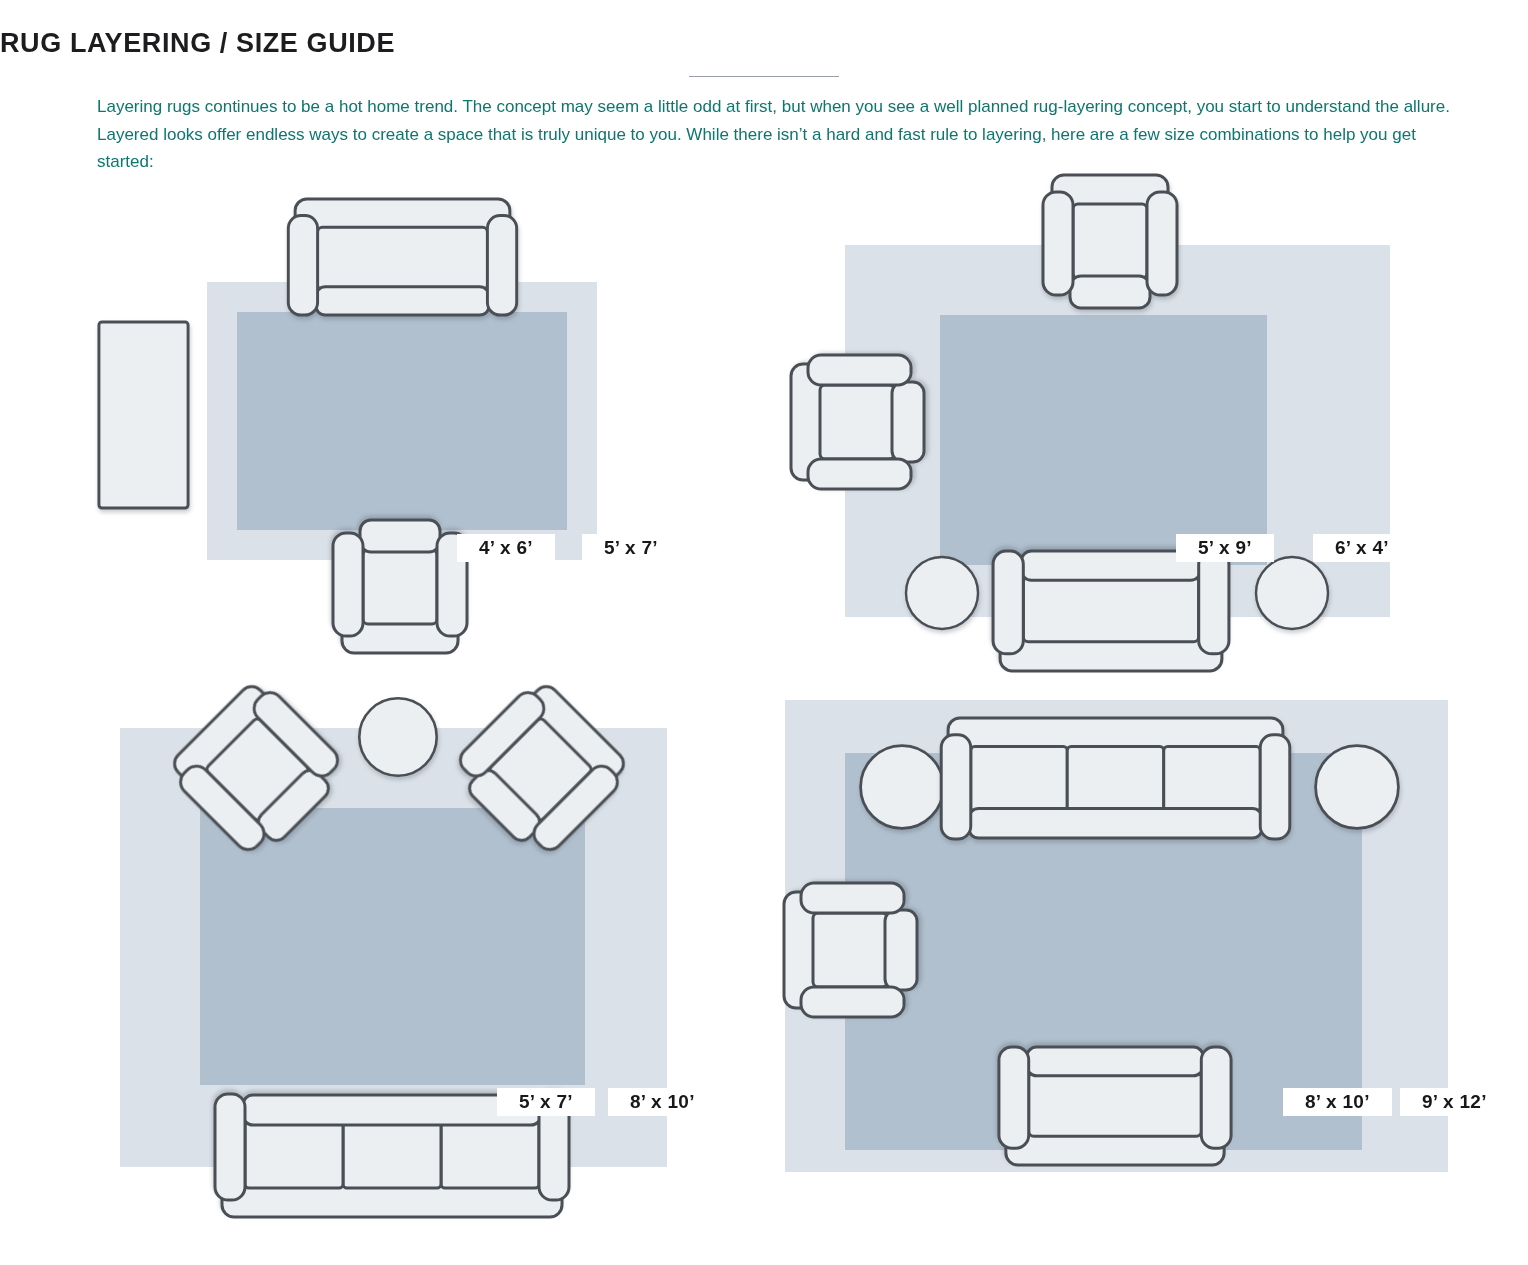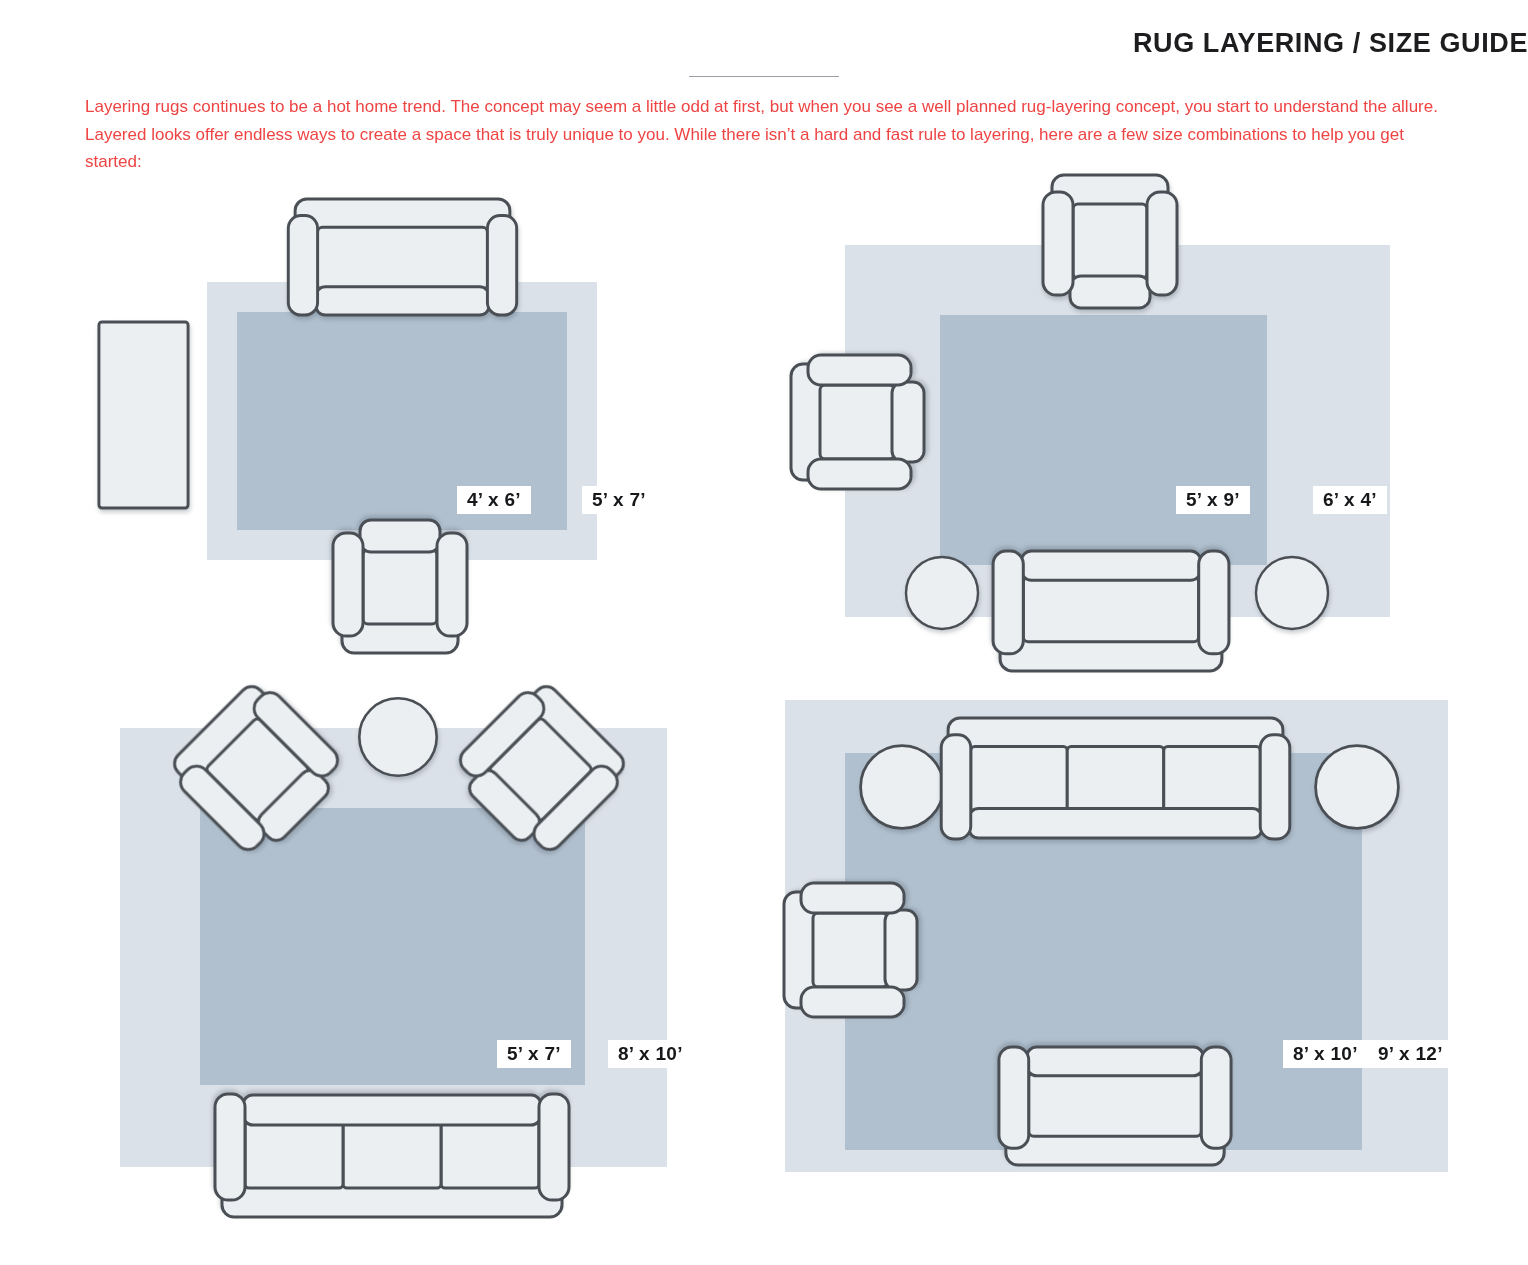--- a/index.html
+++ b/index.html
@@ -3,48 +3,48 @@
 <meta charset="utf-8">
 <style>
   * { margin:0; padding:0; box-sizing:border-box; }
   html,body { background:#ffffff; }
   body { font-family:"Liberation Sans", sans-serif; }
 
   .canvas { position:relative; width:1528px; height:1265px; background:#ffffff; overflow:hidden; }
 
   .title {
     position:absolute; top:28px; left:0; width:100%;
-    text-align:right; font-size:27px; font-weight:700;
+    text-align:left; font-size:27px; font-weight:700;
     letter-spacing:.6px; color:#1d1d1f;
   }
   .divider {
     position:absolute; top:76px; left:50%; transform:translateX(-50%);
     width:150px; height:1px; background:#9aa0a6;
   }
   .intro {
-    position:absolute; top:93px; left:85px; width:1365px;
-    font-size:17px; line-height:1.62; color:#ef4444;
+    position:absolute; top:93px; left:97px; width:1365px;
+    font-size:17px; line-height:1.62; color:#0f766e;
   }
 
   .scene { position:absolute; inset:0; }
   .rug { position:absolute; }
   .rug.outer { background:#dbe1e8; }
   .rug.inner { background:#b1c0ce; }
 
   .furn {
     position:absolute;
     fill:#eceff1; stroke:#4a4f55; stroke-width:3px; stroke-linejoin:round;
     filter:drop-shadow(1px 3px 2px rgba(70,80,95,.28));
     overflow:visible;
   }
 
   .size-label {
     position:absolute; background:#ffffff;
-    padding:3px 10px; font-size:19px; font-weight:700;
-    color:#17181a; letter-spacing:.3px; white-space:nowrap;
+    padding:3px 22px; font-size:19px; font-weight:700;
+    color:#17181a; letter-spacing:.3px; white-space:nowrap;margin-top:48px;
   }
 
   .defs-svg { position:absolute; width:0; height:0; overflow:hidden; }
 </style>
 </head>
 <body>
 
 <div class="canvas">
 
   <svg class="defs-svg" aria-hidden="true">
@@ -154,16 +154,16 @@
     <svg class="furn" style="left:938px;top:715px;width:355px;height:128px">
         <use href="#sym-sofa3" xlink:href="#sym-sofa3"></use>
       </svg>
     <svg class="furn" style="left:781px;top:880px;width:140px;height:140px;transform:rotate(-90deg)">
         <use href="#sym-armchair" xlink:href="#sym-armchair"></use>
       </svg>
     <svg class="furn" style="left:995px;top:1044px;width:240px;height:124px;transform:rotate(180deg)">
         <use href="#sym-sofa" xlink:href="#sym-sofa"></use>
       </svg>
     <div class="size-label" style="left:1283px;top:1040px">8’ x 10’</div>
-    <div class="size-label" style="left:1368px;top:1040px">9’ x 12’</div>
+    <div class="size-label" style="left:1400px;top:1040px">9’ x 12’</div>
   </section>
 
 </div>
 
 </body></html>

